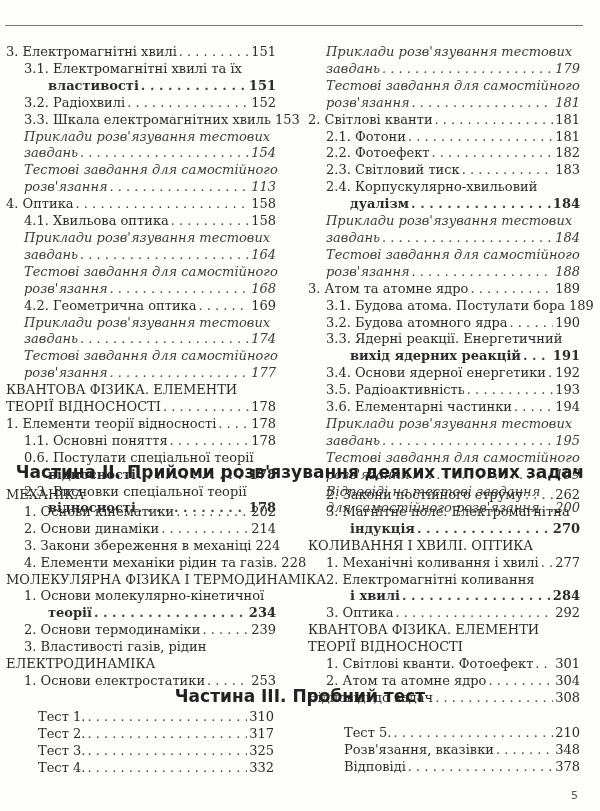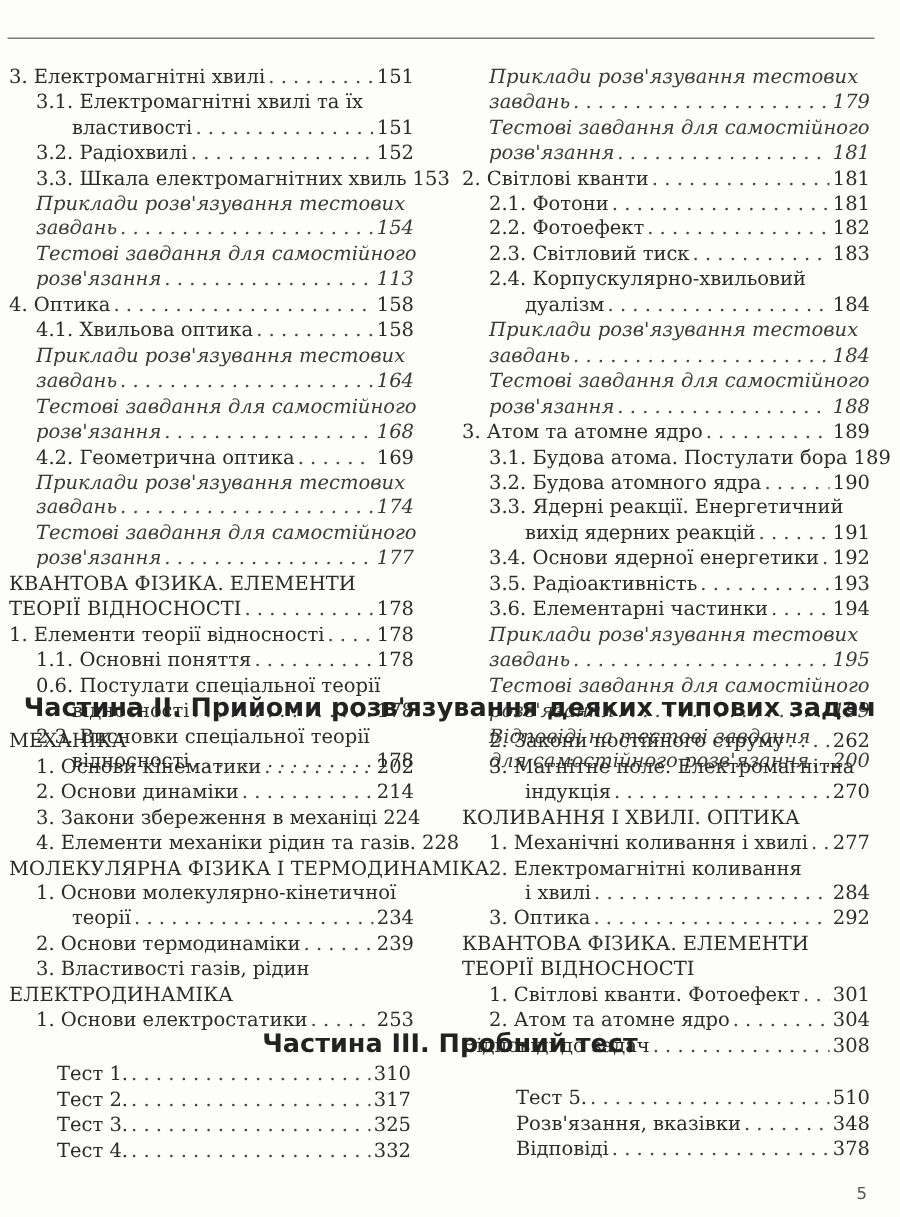--- a/index.html
+++ b/index.html
@@ -30,21 +30,21 @@
     color: #444; letter-spacing: 1.8px;
   }
   .row .dots::before {
     content: ". . . . . . . . . . . . . . . . . . . . . . . . . . . . . . . . . . . . . . . . . . . . . . . . . . . . . . . . . . . . . . . . . . . . . . . . . . . . . . . . . . . . . . . . . . . . . . . . . . . . .";
     letter-spacing: 0;
   }
   .row .p { flex: 0 0 auto; text-align: center; }
   .l0 { padding-left: 0; }
   .l1 { padding-left: 18px; }
   .l1c { padding-left: 18px; }
-  .l1c .cont { padding-left: 24px; }
+  .l1c .cont { padding-left: 24px; font-weight: bold; }
   .it { font-style: italic; color: #3a3a3a; padding-left: 18px; }
   .part-title {
     position: absolute; left: 0; width: 600px; text-align: center;
     font-family: "DejaVu Sans", "Liberation Sans", sans-serif;
     font-weight: bold; font-size: 17px; color: #222;
   }
   .part2-title { top: 462px; }
   .part3-title { top: 686px; }
   .col2-left { left: 6px; top: 487px; width: 270px; }
   .col2-right { left: 308px; top: 487px; width: 272px; }
@@ -564,21 +564,21 @@
         <span class="dots"></span>
         <span class="p">332</span>
       </div>
     </div>
   </div>
 <div class="col col3-right">
     <div class="entry l0">
       <div class="row">
         <span class="t">Тест 5.</span>
         <span class="dots"></span>
-        <span class="p">510</span>
+        <span class="p">210</span>
       </div>
     </div>
     <div class="entry l0">
       <div class="row">
         <span class="t">Розв'язання, вказівки</span>
         <span class="dots"></span>
         <span class="p">348</span>
       </div>
     </div>
     <div class="entry l0">

